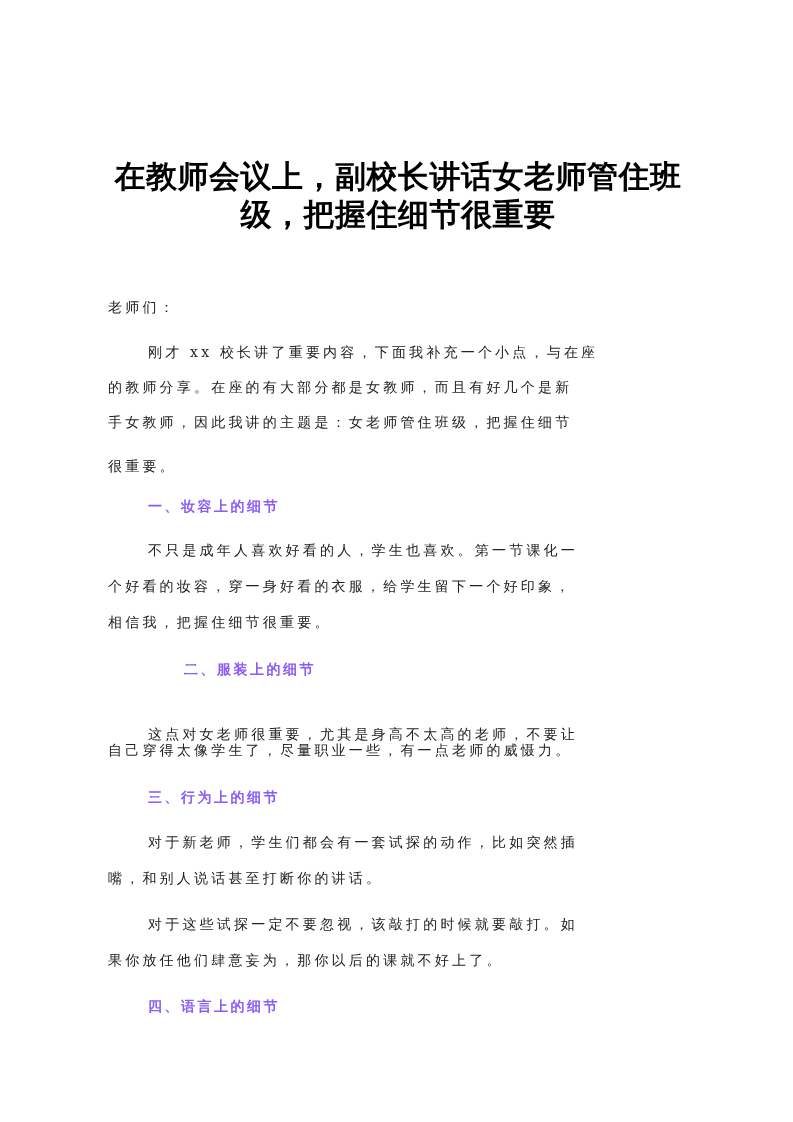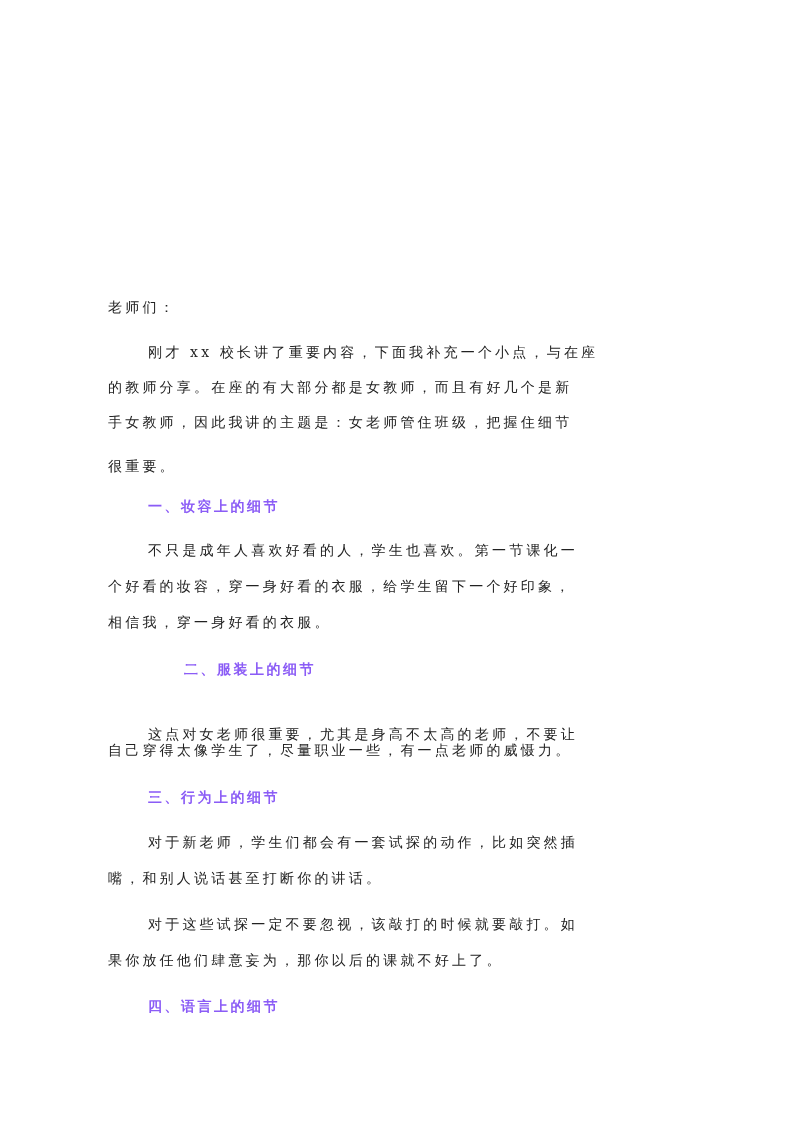--- a/index.html
+++ b/index.html
@@ -50,33 +50,35 @@
       letter-spacing: 2.5px;
       color: #8b5cf6;
     }
   </style>
 </head>
 <body>
 
 <div class="page">
 
   <div class="title">
+    <div>在教师会议上，副校长讲话女老师管住班</div>
+    <div>级，把握住细节很重要</div>
   </div>
 
   <div class="line" style="top:295px;">老师们：</div>
 
   <div class="line indent" style="top:340px;">刚才 xx 校长讲了重要内容，下面我补充一个小点，与在座</div>
   <div class="line" style="top:375px;">的教师分享。在座的有大部分都是女教师，而且有好几个是新</div>
   <div class="line" style="top:410px;">手女教师，因此我讲的主题是：女老师管住班级，把握住细节</div>
   <div class="line" style="top:445px;margin-top:9px;">很重要。</div>
 
   <div class="line indent heading" style="top:494px;">一、妆容上的细节</div>
   <div class="line indent" style="top:538px;">不只是成年人喜欢好看的人，学生也喜欢。第一节课化一</div>
   <div class="line" style="top:574px;">个好看的妆容，穿一身好看的衣服，给学生留下一个好印象，</div>
-  <div class="line" style="top:610px;">相信我，穿一身好看的衣服。</div>
+  <div class="line" style="top:610px;">相信我，把握住细节很重要。</div>
 
   <div class="line indent heading" style="top:657px;margin-left:36px;">二、服装上的细节</div>
   <div class="line indent" style="top:702px;margin-top:20px;">这点对女老师很重要，尤其是身高不太高的老师，不要让</div>
   <div class="line" style="top:738px;">自己穿得太像学生了，尽量职业一些，有一点老师的威慑力。</div>
 
   <div class="line indent heading" style="top:785px;">三、行为上的细节</div>
   <div class="line indent" style="top:830px;">对于新老师，学生们都会有一套试探的动作，比如突然插</div>
   <div class="line" style="top:866px;">嘴，和别人说话甚至打断你的讲话。</div>
   <div class="line indent" style="top:912px;">对于这些试探一定不要忽视，该敲打的时候就要敲打。如</div>
   <div class="line" style="top:948px;">果你放任他们肆意妄为，那你以后的课就不好上了。</div>

